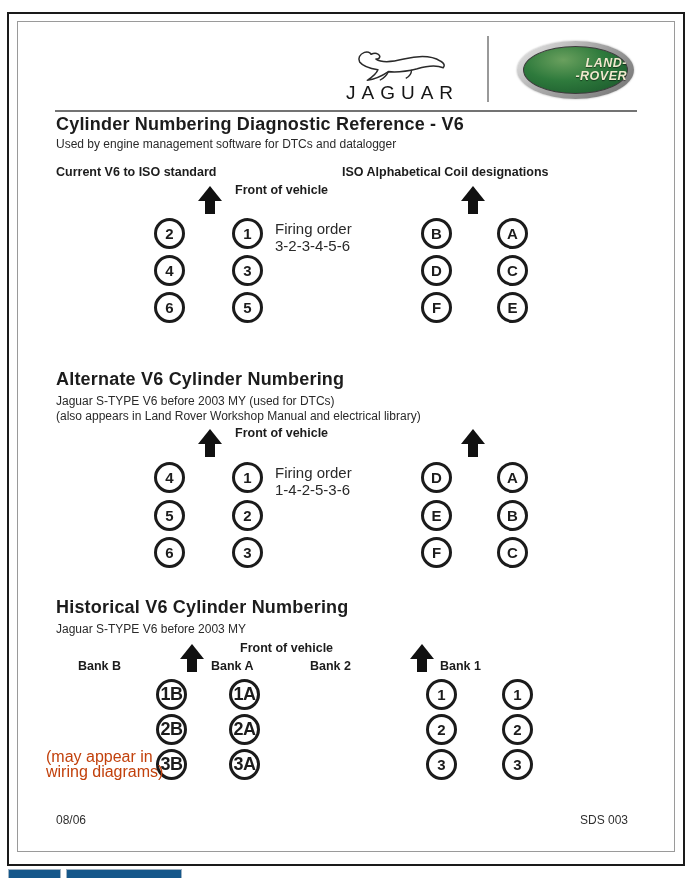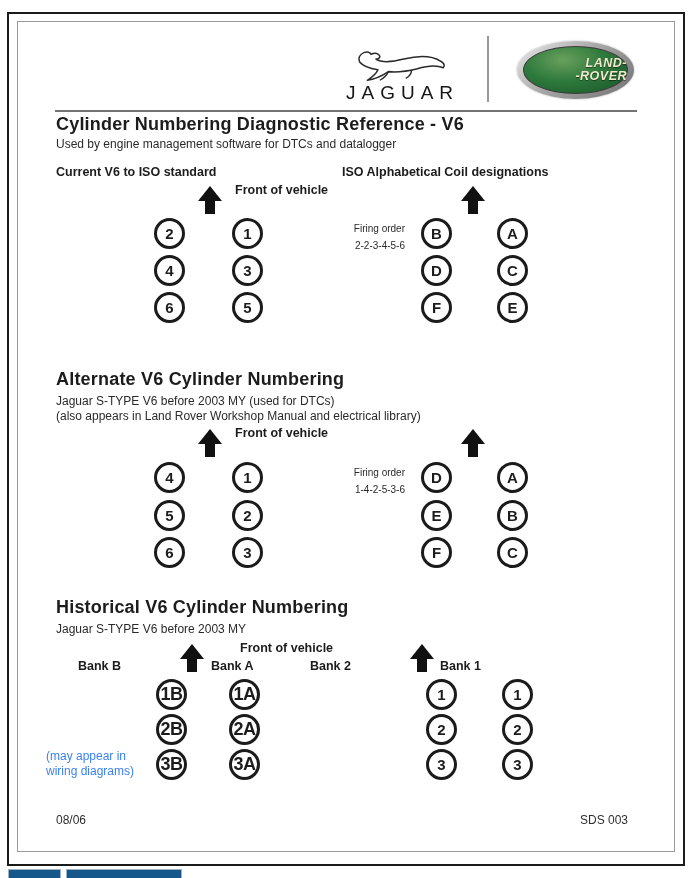--- a/index.html
+++ b/index.html
@@ -13,21 +13,21 @@
   }
   .inner-page {
     position:absolute; left:17px; top:21px; width:658px; height:831px;
     border:1px solid #9a9a9a; box-sizing:border-box; background:#fff;
   }
   .abs { position:absolute; }
   .h1 { font-size:18px; font-weight:bold; letter-spacing:0.2px; white-space:nowrap; }
   .sub { font-size:12px; color:#2a2a2a; white-space:nowrap; }
   .lbl { font-size:12.5px; font-weight:bold; white-space:nowrap; }
   .center { text-align:left; }
-  .fo { font-size:10px; color:#2a2a2a; text-align:right; line-height:17px; }
+  .fo { font-size:15px; color:#2a2a2a; text-align:left; line-height:17px; }
   .circ {
     position:absolute; width:31px; height:31px; box-sizing:border-box;
     border:3px solid #1b1b1b; border-radius:50%;
     display:flex; align-items:center; justify-content:center;
     font-weight:bold; font-size:15px; background:#fff;
   }
   .circ.two { font-size:18px; letter-spacing:-0.5px; }
   .arrow { position:absolute; width:28px; }
   .arrow .head {
     width:0; height:0; margin:0 auto;
@@ -49,21 +49,21 @@
     width:103px; height:46px; border-radius:50%;
     background:radial-gradient(ellipse at 38% 28%, #6aa05e 0%, #2e7a3c 45%, #175229 100%);
     display:flex; flex-direction:column; align-items:flex-end; justify-content:center;
     border:1px solid #3c3c3c;
   }
   .lr-text {
     font-style:italic; font-weight:bold; font-size:12.5px; line-height:13px;
     color:#efe8cd; letter-spacing:0.5px; white-space:nowrap;
     text-shadow:0 1px 1px rgba(0,0,0,0.5);
   }
-  .note { font-size:12px; color:#3b82f6; line-height:15px; white-space:nowrap; }
+  .note { font-size:16px; color:#c2410c; line-height:15px; white-space:nowrap; }
   .footer { font-size:12px; color:#2f2f2f; white-space:nowrap; }
   .taskbar-frag {
     position:absolute; top:869px; height:9px; background:#15578a;
     border:1px solid #9fb3c4; border-bottom:none; box-sizing:border-box;
   }
 </style>
 </head>
 <body>
 
 <div class="screen">
@@ -103,21 +103,21 @@
     <div class="head"></div>
       <div class="stem"></div>
   </div>
   <div class="arrow" style="left:459px; top:186px;">
     <div class="head"></div>
       <div class="stem"></div>
   </div>
 
   <div class="abs fo" style="left:275px; top:220px; width:130px;">
     <div>Firing order</div>
-    <div>2-2-3-4-5-6</div>
+    <div>3-2-3-4-5-6</div>
   </div>
 
   <div class="circ" style="left:154px; top:218px;">2</div>
   <div class="circ" style="left:154px; top:255px;">4</div>
   <div class="circ" style="left:154px; top:292px;">6</div>
   <div class="circ" style="left:232px; top:218px;">1</div>
   <div class="circ" style="left:232px; top:255px;">3</div>
   <div class="circ" style="left:232px; top:292px;">5</div>
   <div class="circ" style="left:421px; top:218px;">B</div>
   <div class="circ" style="left:421px; top:255px;">D</div>

